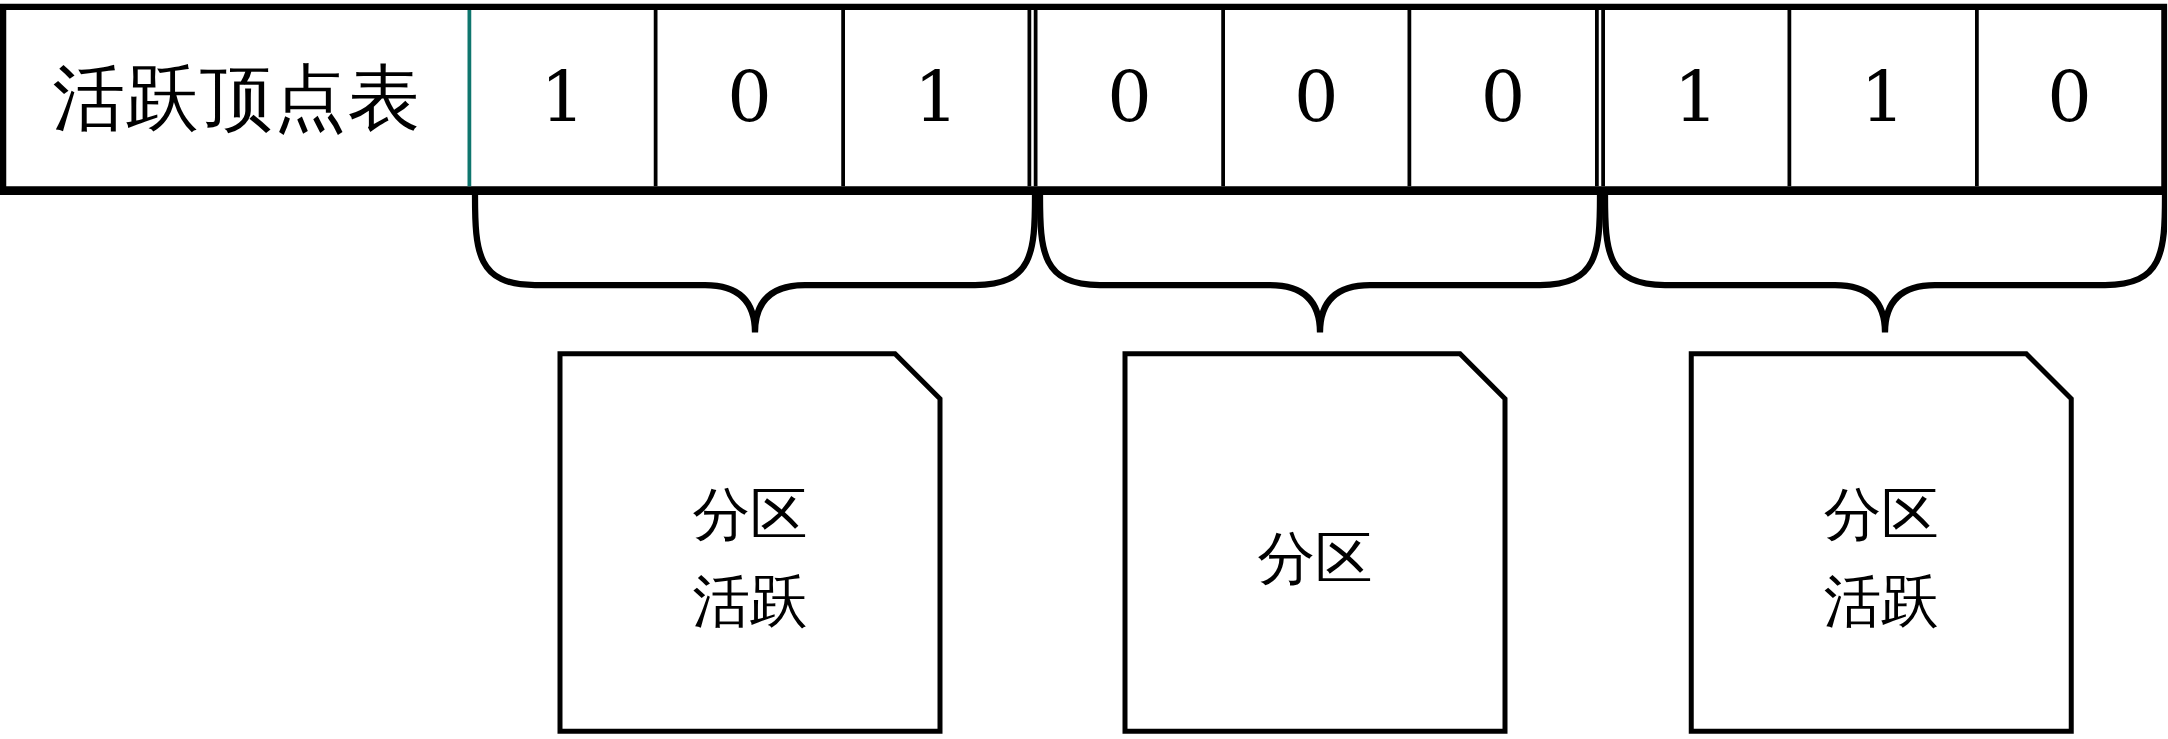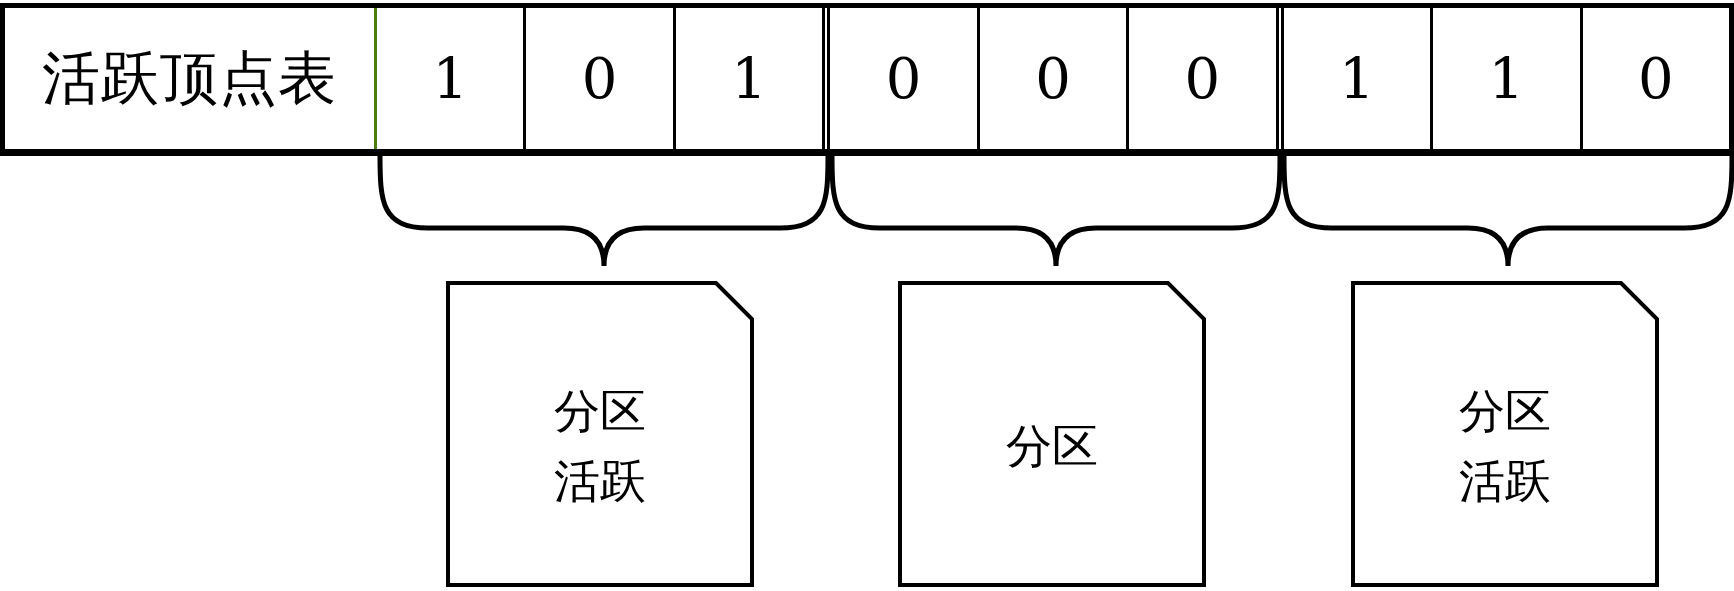--- a/index.html
+++ b/index.html
@@ -26,21 +26,21 @@
     box-sizing: border-box;
     border: 5px solid #000;
     border-bottom-width: 7px;
     display: flex;
     background: #fff;
   }
   .row-label {
     width: 372px;
     flex: 0 0 372px;
     box-sizing: border-box;
-    border-right: 3px solid #4d7c0f;
+    border-right: 3px solid #0f766e;
     display: flex;
     align-items: center;
     justify-content: center;
     font-size: 58px;
     letter-spacing: 1px;
     white-space: nowrap;
     font-family: Liberation Serif, serif;
   }
   .bit-cell {
     flex: 1 1 0;

